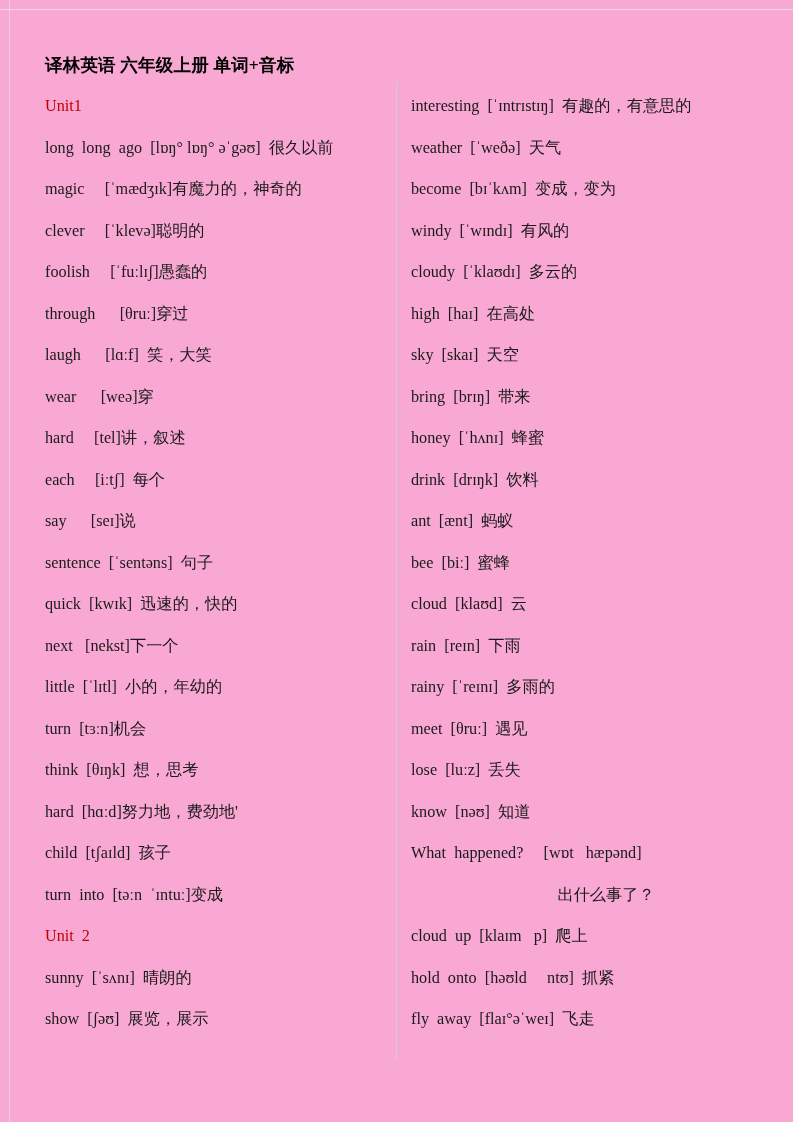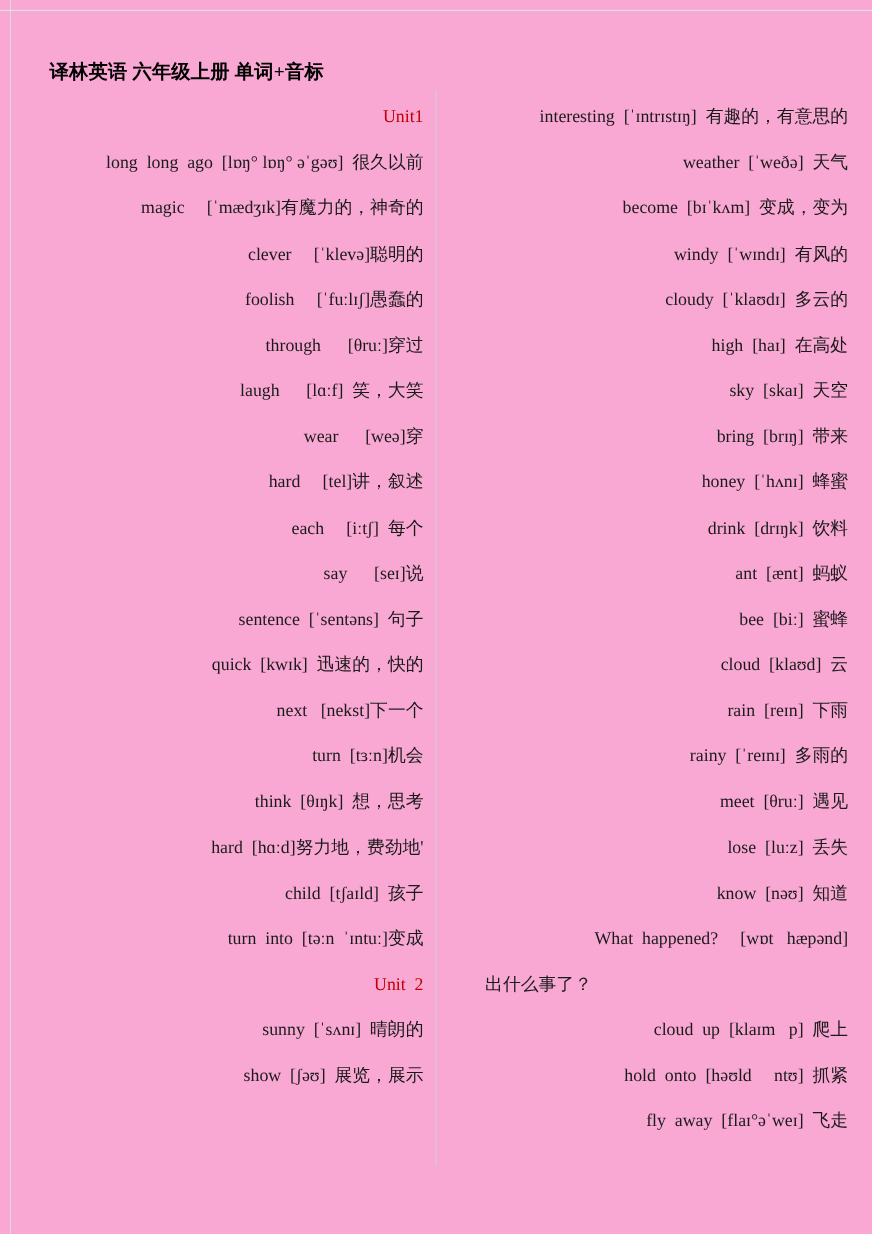--- a/index.html
+++ b/index.html
@@ -69,28 +69,27 @@
     height: 978px;
     background: #cfcfcf;
   }
 
   .entry {
     font-size: 16.2px;
     line-height: 41.5px;
     height: 41.5px;
     white-space: pre;
     color: #1a1a1a;
-    text-align: right;
   }
 
   .entry.unit {
     color: #c00000;
   }
   .entry.cont {
-    text-align: left;
+    text-align: center;
     padding-left: 30px;
   }
 </style>
 </head>
 <body>
 
 <div class="page">
 
   <div class="edge-left"></div>
   <div class="edge-top"></div>
@@ -108,20 +107,21 @@
         <div class="entry">foolish     [ˈfuːlɪʃ]愚蠢的</div>
         <div class="entry">through      [θruː]穿过</div>
         <div class="entry">laugh      [lɑːf]  笑，大笑</div>
         <div class="entry">wear      [weə]穿</div>
         <div class="entry">hard     [tel]讲，叙述</div>
         <div class="entry">each     [iːtʃ]  每个</div>
         <div class="entry">say      [seɪ]说</div>
         <div class="entry">sentence  [ˈsentəns]  句子</div>
         <div class="entry">quick  [kwɪk]  迅速的，快的</div>
         <div class="entry">next   [nekst]下一个</div>
+        <div class="entry">little  [ˈlɪtl]  小的，年幼的</div>
         <div class="entry">turn  [tɜːn]机会</div>
         <div class="entry">think  [θɪŋk]  想，思考</div>
         <div class="entry">hard  [hɑːd]努力地，费劲地'</div>
         <div class="entry">child  [tʃaɪld]  孩子</div>
         <div class="entry">turn  into  [təːn  ˈɪntuː]变成</div>
         <div class="entry unit">Unit  2</div>
         <div class="entry">sunny  [ˈsʌnɪ]  晴朗的</div>
         <div class="entry">show  [ʃəʊ]  展览，展示</div>
       </div>
     <div class="col col-right" id="col-right">

